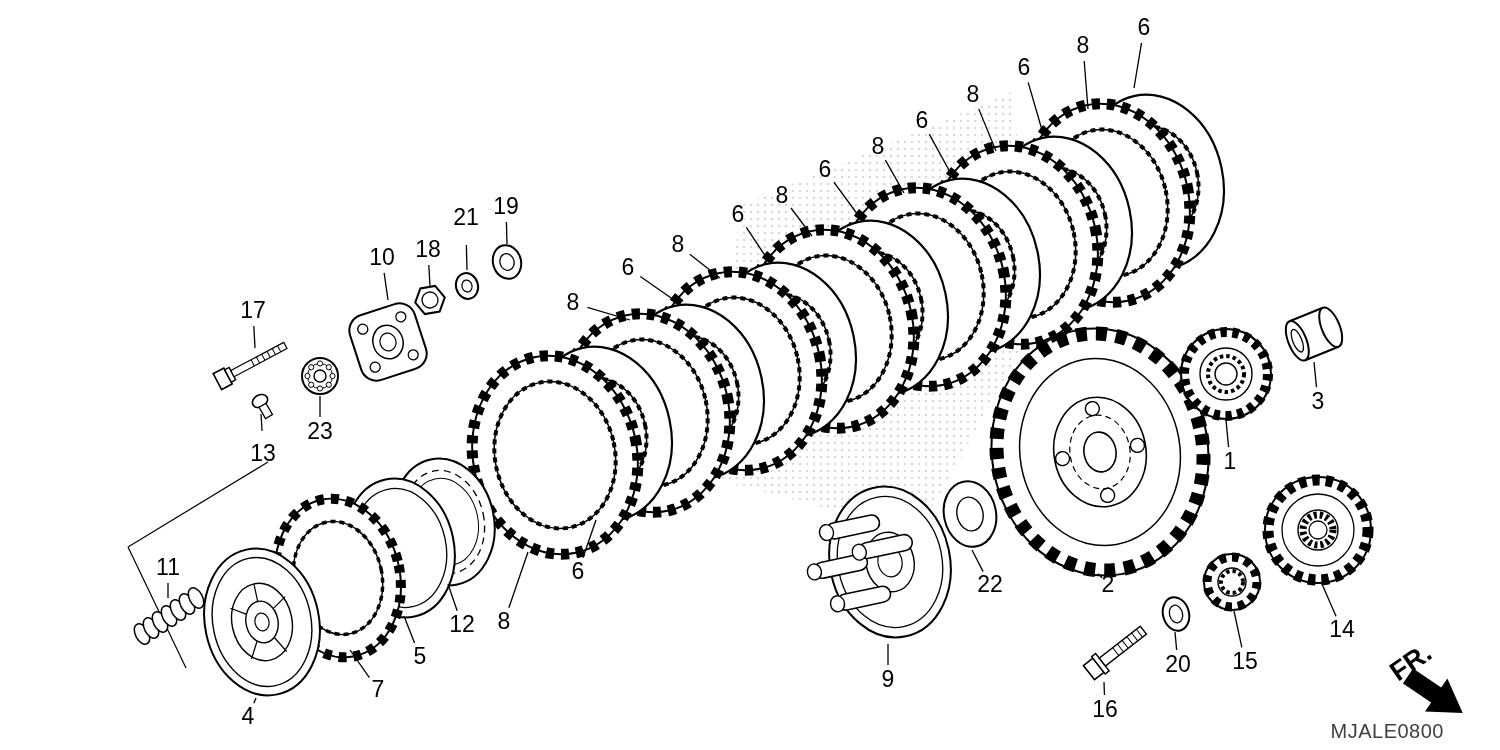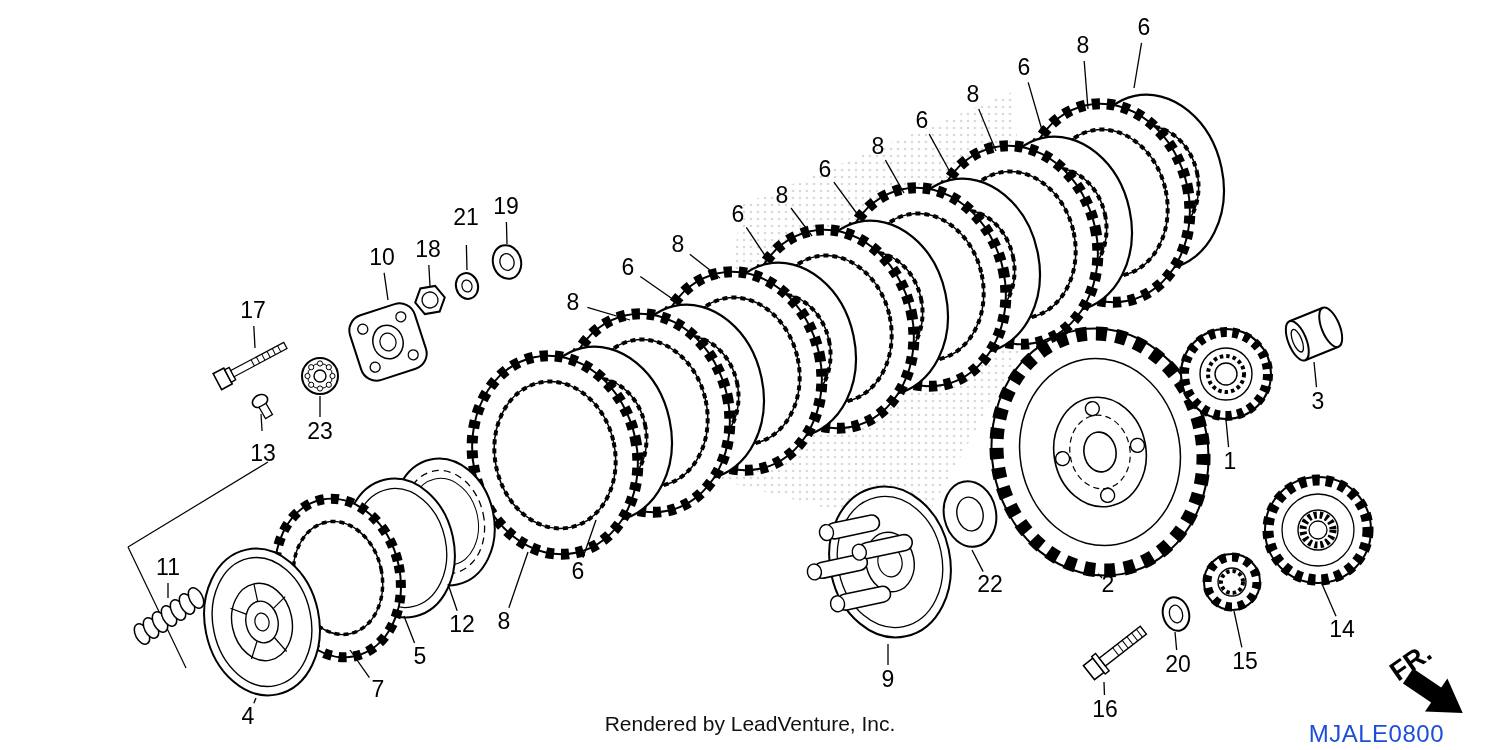--- a/index.html
+++ b/index.html
@@ -6,21 +6,21 @@
   .stage{position:relative;width:1500px;height:750px;background:#fff;overflow:hidden;
          font-family:"Liberation Sans","DejaVu Sans",sans-serif;}
   #diagram,#leaders{position:absolute;left:0;top:0;width:1500px;height:750px;}
   #leaders{pointer-events:none;}
   .watermark{position:absolute;left:478px;top:456px;font-size:64px;font-weight:700;
              letter-spacing:11px;color:rgba(70,70,70,0.13);white-space:nowrap;pointer-events:none;}
   .callout{position:absolute;transform:translate(-50%,-52%);font-size:23px;line-height:1;
            color:#000;cursor:pointer;user-select:none;}
   .footer{position:absolute;left:50%;top:712px;transform:translateX(-50%);
           font-size:21px;color:#111;}
-  .code{position:absolute;right:56px;top:720px;font-size:24px;color:#1d4ed8;letter-spacing:.5px;}
+  .code{position:absolute;right:56px;top:720px;font-size:20px;color:#404040;letter-spacing:.5px;}
 </style>
 </head>
 <body>
 
 <div class="stage">
 
   <svg id="diagram" viewBox="0 0 1500 750">
     <defs>
       <pattern id="halftone" width="7" height="7" patternUnits="userSpaceOnUse">
         <circle cx="2" cy="2" r="1.3" fill="#c9c9c9"></circle>
@@ -332,15 +332,14 @@
       <div class="callout" style="left: 990px; top: 585px;">22</div>
       <div class="callout" style="left: 1108px; top: 585px;">2</div>
       <div class="callout" style="left: 1230px; top: 462px;">1</div>
       <div class="callout" style="left: 1318px; top: 402px;">3</div>
       <div class="callout" style="left: 1342px; top: 630px;">14</div>
       <div class="callout" style="left: 1245px; top: 662px;">15</div>
       <div class="callout" style="left: 1178px; top: 665px;">20</div>
       <div class="callout" style="left: 1105px; top: 710px;">16</div>
     </div>
 
-  <div class="footer">Rendered by LeadVenture, Inc.</div>
   <div class="code">MJALE0800</div>
 </div>
 
 </body></html>

